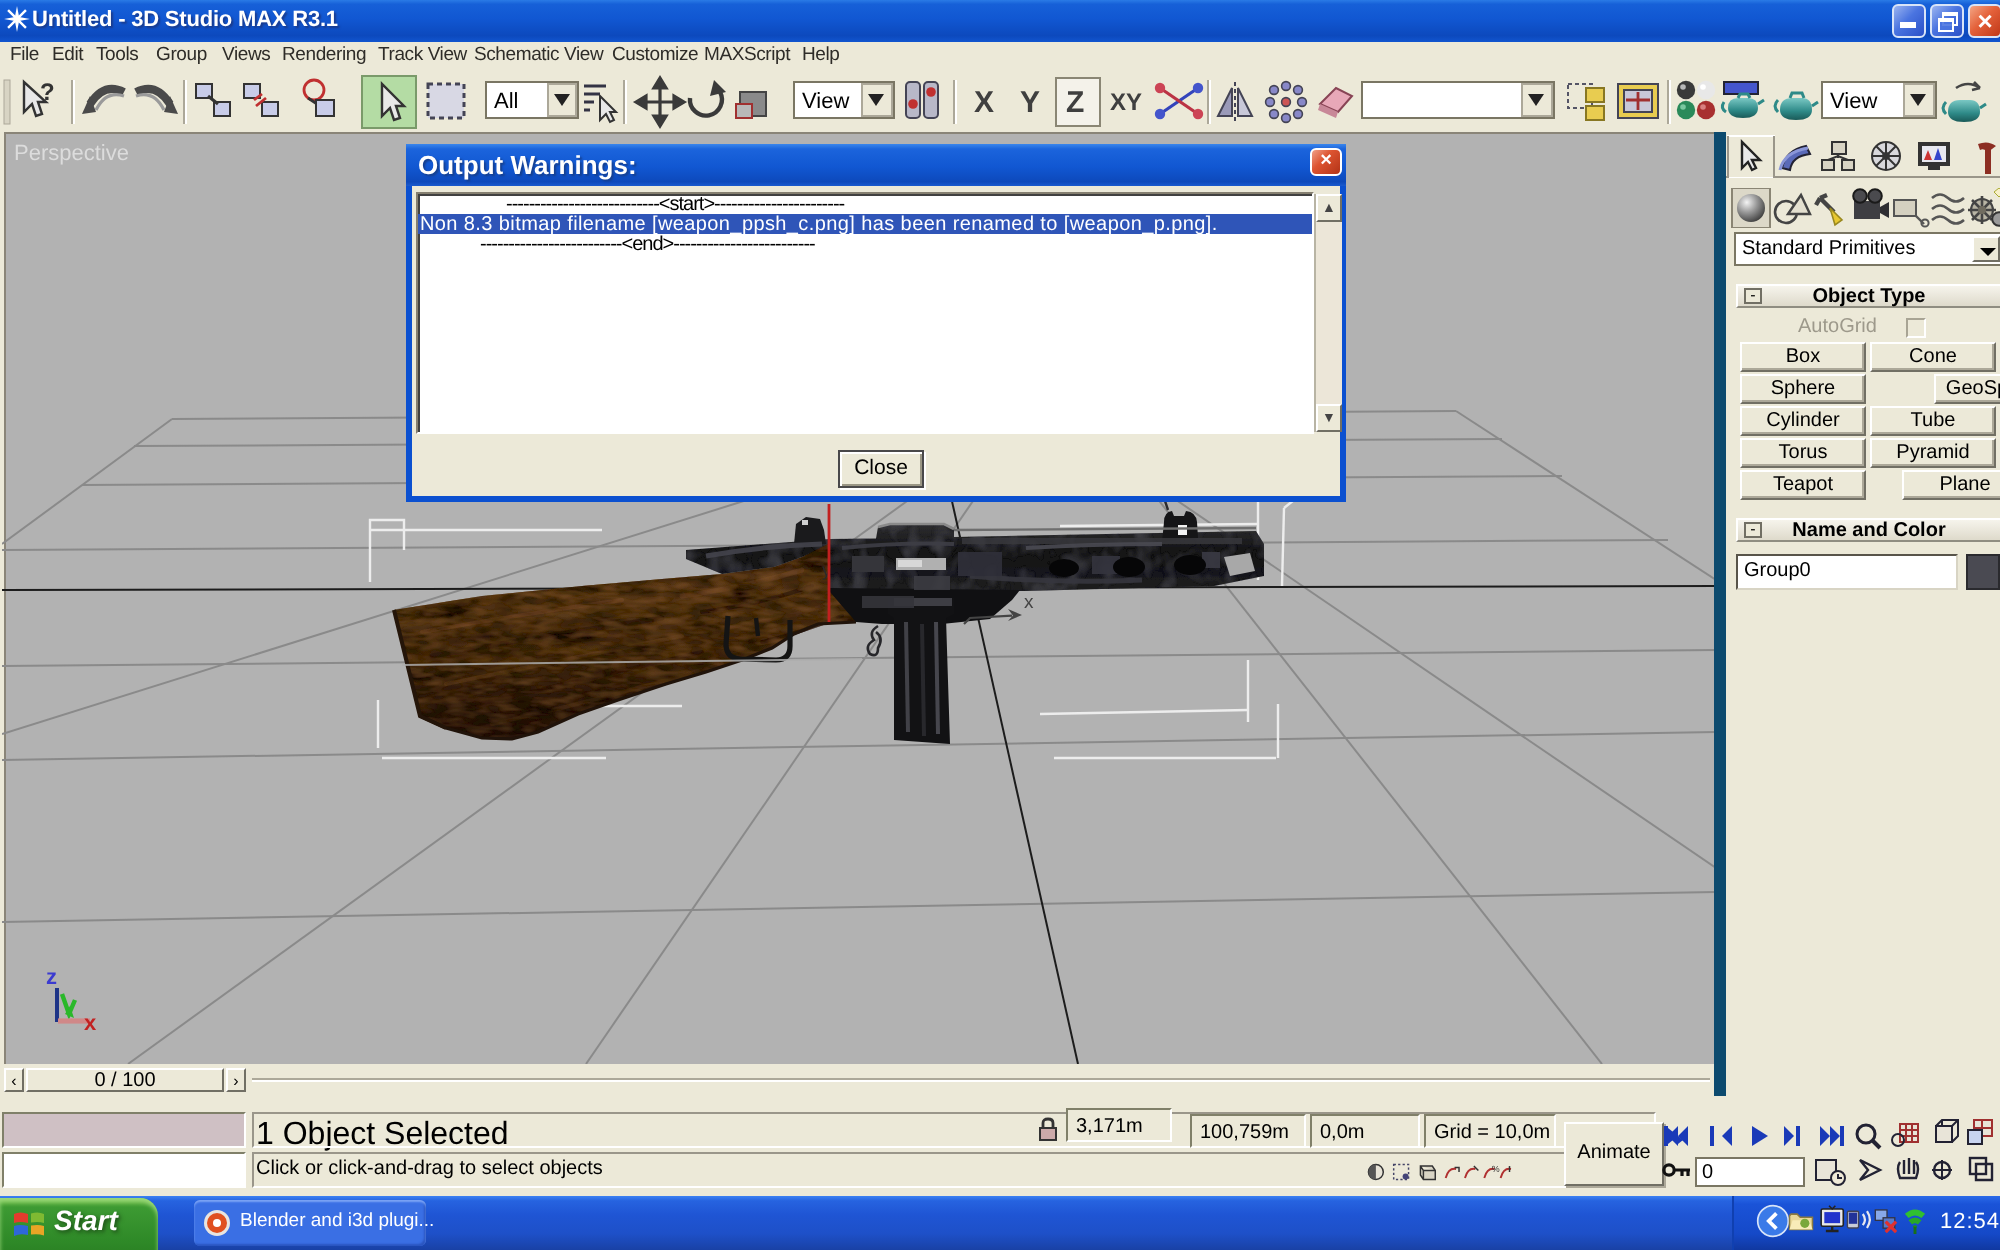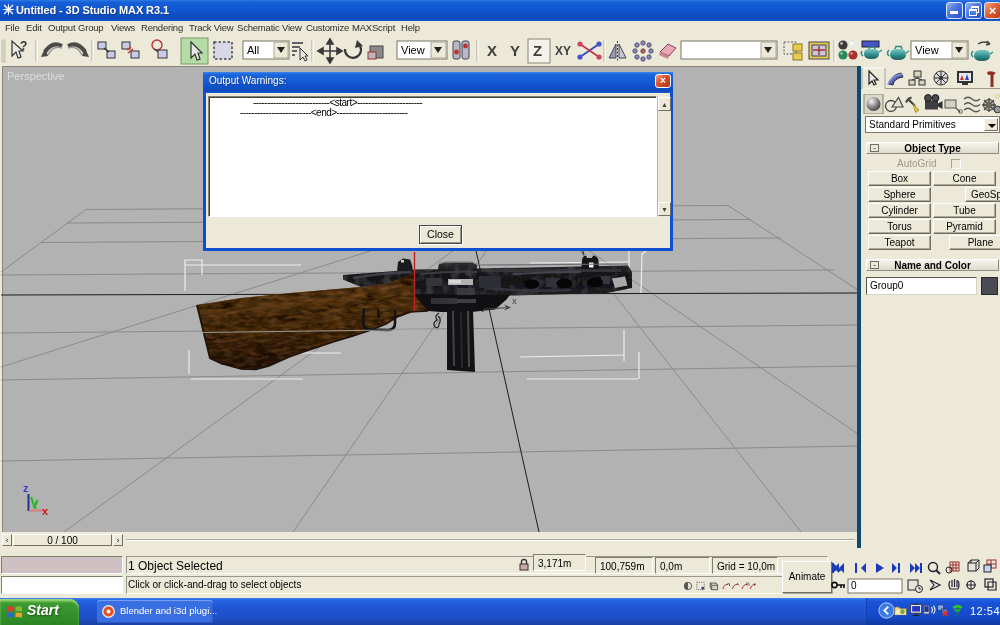--- a/index.html
+++ b/index.html
@@ -28,21 +28,21 @@
 .combo { position:absolute; background:#fff; border:1px solid #7a7663; height:17px; font-size:10px; color:#000; }
 .combo .cbtxt { position:absolute; left:3px; top:2px; }
 .combo .cbarr { position:absolute; right:1px; top:1px; bottom:1px; width:14px; background:#ece9d8;
   border:1px solid #fff; border-right-color:#716f64; border-bottom-color:#716f64; }
 .combo .cbarr:after { content:""; position:absolute; left:3px; top:5px; border:4px solid transparent; border-top-color:#000; }
 
 
 #viewport { left:2px; top:66px; width:855px; height:466px; background:#b2b2b2; border-left:1px solid #8a8578; border-top:1px solid #8a8578; }
 
 
-#rpanel { left:857px; top:66px; width:143px; height:482px; background:#ece9d8; border-left:4px solid #0c4a6e; }
+#rpanel { left:857px; top:66px; width:143px; height:482px; background:#ece9d8; border-left:6px solid #0c4a6e; }
 .rbtn { position:absolute; width:63px; height:15px; background:#ece9d8;
   border:1px solid #716f64; border-top-color:#fff; border-left-color:#fff;
   box-shadow:inset -1px -1px 0 #aca899;
   font-size:10px; text-align:center; line-height:13px; color:#000; }
 .rollout { position:absolute; left:5px; width:133px; height:12px; background:linear-gradient(180deg,#f6f4ec,#dedacb);
   border:1px solid #fff; border-right-color:#8f8d81; border-bottom-color:#8f8d81; font-size:10px; font-weight:bold; text-align:center; color:#000; line-height:11px;}
 .rollout .minus { position:absolute; left:3px; top:1px; width:9px; height:8px; border:1px solid #716f64; background:#ece9d8; line-height:5px; font-size:8px; font-weight:normal; }
 
 
 #statusbar { left:0; top:548px; width:1000px; height:50px; background:#ece9d8; }
@@ -67,21 +67,21 @@
     </div>
   <div id="btnmax" class="abs winbtn">
       <span style="position:absolute;left:5px;top:3px;width:8px;height:7px;border:1px solid #fff;border-top-width:2px"></span>
       <span style="position:absolute;left:3px;top:6px;width:8px;height:7px;border:1px solid #fff;border-top-width:2px;background:rgba(74,116,224,0.9)"></span>
     </div>
   <div id="btncls" class="abs winbtn" style="font-size:13px;font-weight:bold;line-height:15px;">×</div>
 
   <div id="menubar" class="abs">
     <span style="left:5px">File</span>
     <span style="left:26px">Edit</span>
-    <span style="left:48px">Output</span>
+    <span style="left:48px">Tools</span>
     <span style="left:78px">Group</span>
     <span style="left:111px">Views</span>
     <span style="left:141px">Rendering</span>
     <span style="left:189px">Track View</span>
     <span style="left:237px">Schematic View</span>
     <span style="left:306px">Customize</span>
     <span style="left:352px">MAXScript</span>
     <span style="left:401px">Help</span>
   </div>
 
@@ -516,21 +516,21 @@
   <div id="tslider" class="abs" style="left:0;top:532px;width:857px;height:16px;background:#ece9d8">
     <div class="abs" style="left:2px;top:2px;width:10px;height:12px;background:#ece9d8;border:1px solid #fff;border-right-color:#716f64;border-bottom-color:#716f64;font-size:8px;line-height:11px;text-align:center;color:#000;">‹</div>
     <div class="abs" style="left:13px;top:2px;width:99px;height:12px;background:#ece9d8;border:1px solid #fff;border-right-color:#716f64;border-bottom-color:#716f64;font-size:10px;line-height:11px;text-align:center;color:#000;">0 / 100</div>
     <div class="abs" style="left:113px;top:2px;width:10px;height:12px;background:#ece9d8;border:1px solid #fff;border-right-color:#716f64;border-bottom-color:#716f64;font-size:8px;line-height:11px;text-align:center;color:#000;">›</div>
     <div class="abs" style="left:126px;top:7px;width:729px;height:2px;border-top:1px solid #aca899;border-bottom:1px solid #fff;"></div>
   </div>
 
   <div id="statusbar" class="abs">
     <div class="sunken" style="left:1px;top:8px;width:122px;height:18px;background:#cfc0c4;"></div>
     <div class="sunken" style="left:1px;top:28px;width:122px;height:18px;background:#fff;"></div>
-    <div class="abs" style="left:128px;top:11px;font-size:12px;color:#000;">1 Object Selected</div>
+    <div class="abs" style="left:128px;top:11px;font-size:16px;color:#000;">1 Object Selected</div>
     <div class="abs" style="left:128px;top:31px;font-size:10px;color:#000;">Click or click-and-drag to select objects</div>
     <div class="abs" style="left:126px;top:8px;width:702px;height:18px;border:1px solid #9a968a;border-bottom-color:#fff;border-right-color:#fff;"></div>
     <div class="abs" style="left:126px;top:28px;width:702px;height:18px;border:1px solid #9a968a;border-bottom-color:#fff;border-right-color:#fff;"></div>
 
     <svg class="abs" style="left:518px;top:10px" width="12" height="14" viewBox="0 0 12 14">
       <rect x="2" y="6" width="8" height="6" fill="#caa" stroke="#333"></rect>
       <path d="M3.5,6 L3.5,3.5 Q3.5,1.5 6,1.5 Q8.5,1.5 8.5,3.5 L8.5,6" fill="none" stroke="#333" stroke-width="1.4"></path>
     </svg>
     <div class="sunken" style="left:533px;top:6px;width:53px;height:17px;padding:3px 0 0 4px;">3,171m</div>
     <div class="sunken" style="left:595px;top:9px;width:58px;height:17px;padding:3px 0 0 4px;">100,759m</div>
@@ -601,25 +601,26 @@
         <path d="M136,29 L146,29 M141,24 L141,34" stroke="#223"></path>
       <g fill="none" stroke="#223" stroke-width="1.2">
           <rect x="155" y="23" width="8" height="8"></rect>
           <path d="M158,26 L166,26 L166,34 L158,34 Z"></path>
         </g>
     </svg>
   </div>
 
   <div id="dialog" class="abs" style="left:203px;top:75px;width:470px;height:176px;background:#ece9d8;border:3px solid #0b50d0;border-top:none;">
     <div class="abs" style="left:-3px;top:-3px;width:470px;height:21px;background:linear-gradient(180deg,#3a86ec 0%,#1b64dc 12%,#1157d2 55%,#0d49bb 90%,#1a5ace 100%);">
-      <span class="abs" style="left:6px;top:3px;color:#fff;font-weight:normal;font-size:10px;text-shadow:1px 1px 1px #16408f;">Output Warnings:</span>
+      <span class="abs" style="left:6px;top:3px;color:#fff;font-weight:bold;font-size:13px;text-shadow:1px 1px 1px #16408f;">Output Warnings:</span>
       <div class="abs" style="right:2px;top:2px;width:16px;height:14px;border-radius:3px;border:1px solid #fff;background:linear-gradient(135deg,#f0a089,#dd5430 40%,#b23317);color:#fff;font-size:10px;font-weight:bold;text-align:center;line-height:12px;">×</div>
     </div>
     <div class="abs" style="left:2px;top:21px;width:449px;height:121px;background:#fff;border:1px solid #857f70;border-bottom-color:#fff;border-right-color:#fff;box-shadow:inset 1px 1px 0 #404040;overflow:hidden;font-size:10px;color:#000;white-space:nowrap;">
       <div style="height:10px;padding-left:44px;letter-spacing:-0.5px;">---------------------------&lt;start&gt;-----------------------</div>
+      <div style="height:10px;background:#2f55b8;color:#fff;padding-left:1px;letter-spacing:0.2px;">Non 8.3 bitmap filename [weapon_ppsh_c.png] has been renamed to [weapon_p.png].</div>
       <div style="height:10px;padding-left:31px;letter-spacing:-0.5px;">-------------------------&lt;end&gt;-------------------------</div>
     </div>
     <div class="abs" style="left:451px;top:22px;width:14px;height:119px;background:#ece6d8;border-left:1px solid #b8b4a4;">
       <div class="abs" style="left:0;top:0;width:13px;height:14px;background:#ece9d8;border:1px solid #fff;border-right-color:#716f64;border-bottom-color:#716f64;font-size:7px;text-align:center;line-height:13px;color:#444;">▲</div>
       <div class="abs" style="left:0;bottom:0;width:13px;height:14px;background:#ece9d8;border:1px solid #fff;border-right-color:#716f64;border-bottom-color:#716f64;font-size:7px;text-align:center;line-height:13px;color:#444;">▼</div>
     </div>
     <div class="abs" style="left:213px;top:150px;width:43px;height:19px;background:#ece9d8;border:1px solid #49484a;box-shadow:inset 1px 1px 0 #fff, inset -1px -1px 0 #9a9685, 1px 1px 0 #fff;font-size:10.5px;text-align:center;line-height:17px;color:#000;">Close</div>
   </div>
 
   <div id="taskbar" class="abs">

